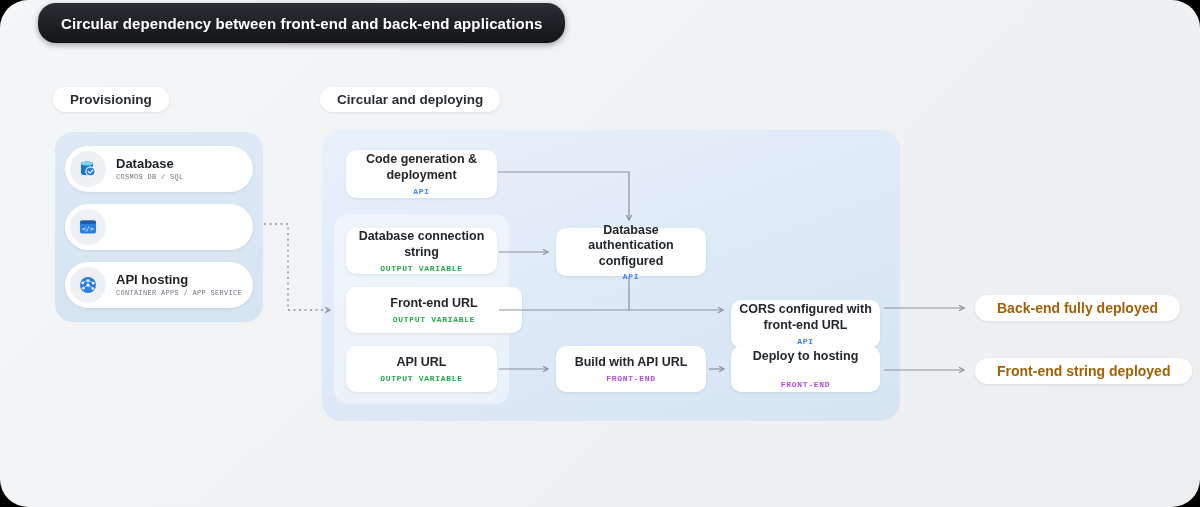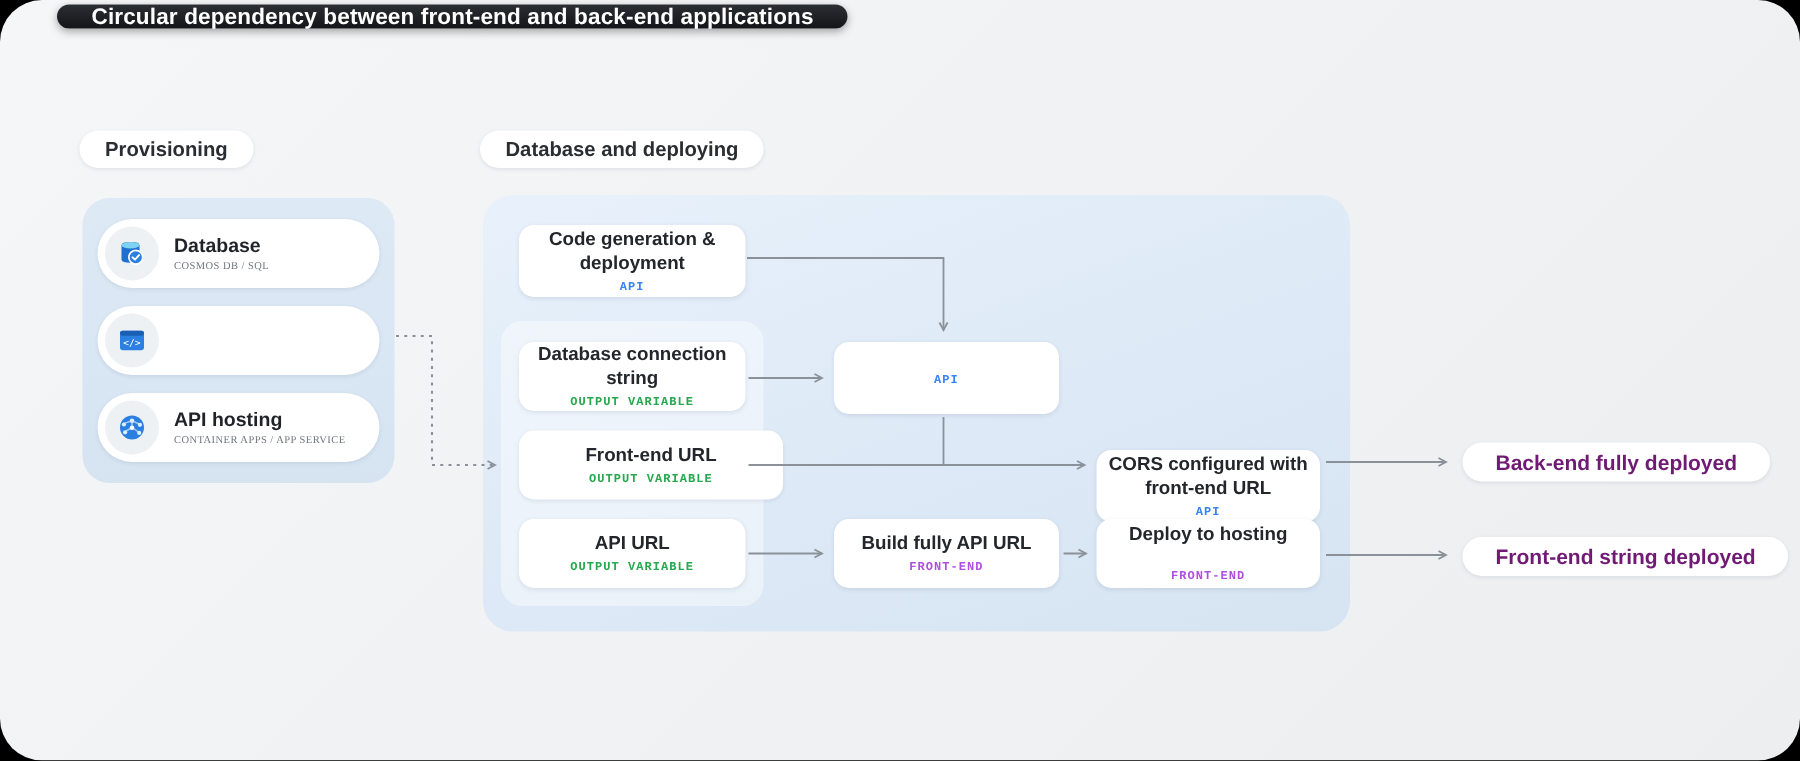--- a/index.html
+++ b/index.html
@@ -1,38 +1,38 @@
 <!DOCTYPE html>
 <html style="--color-tag-api: #3b82f6; --color-tag-output: #27a84e; --color-tag-frontend: #b14fe0; --color-arrow: #8b9199;"><head>
 <meta charset="utf-8">
 <style>
   html,body{margin:0;padding:0;background:#000;}
   body{width:1200px;height:507px;position:relative;font-family:"Liberation Sans",sans-serif;}
   .page{position:absolute;inset:0;width:1200px;height:507px;border-radius:28px;
         background:linear-gradient(135deg,#f5f6f7 0%,#eff1f3 60%,#ecEEf0 100%);overflow:hidden;}
-  .title-pill{position:absolute;left:38px;top:3px;height:16px;display:flex;align-items:center;
+  .title-pill{position:absolute;left:38px;top:3px;height:40px;display:flex;align-items:center;
         padding:0 23px;border-radius:18px;background:linear-gradient(180deg,#2b2e33,#131518);
         color:#fff;font-size:15px;font-weight:600;letter-spacing:.1px;
         box-shadow:0 2px 6px rgba(0,0,0,.35);}
   .section-pill{position:absolute;height:25px;display:flex;align-items:center;padding:0 17px;
         border-radius:13px;background:#fff;color:#2a2d31;font-size:13.5px;font-weight:600;
         box-shadow:0 1px 3px rgba(40,60,90,.10);}
   #prov-pill{left:53px;top:87px;}
   #build-pill{left:320px;top:87px;}
 
   .left-panel{position:absolute;left:55px;top:132px;width:208px;height:190px;border-radius:18px;
         background:linear-gradient(180deg,#dde9f5,#d6e4f2);}
   .prov-card{position:absolute;left:65px;width:188px;height:46px;border-radius:23px;background:#fff;
         display:flex;align-items:center;padding-left:5px;box-sizing:border-box;
         box-shadow:0 1px 3px rgba(40,60,90,.10);}
   .icon-circle{width:36px;height:36px;border-radius:50%;background:#eef1f4;display:flex;
         align-items:center;justify-content:center;flex:0 0 36px;}
   .prov-text{margin-left:10px;display:flex;flex-direction:column;line-height:1.15;}
   .prov-title{font-size:13px;font-weight:700;color:#1f2328;}
-  .prov-sub{font-family:Liberation Serif, serif;font-size:7px;color:#70767e;
+  .prov-sub{font-family:Liberation Mono, monospace;font-size:7px;color:#70767e;
         letter-spacing:.3px;margin-top:2px;white-space:nowrap;}
 
   .right-panel{position:absolute;left:322px;top:130px;width:578px;height:291px;border-radius:20px;
         background:linear-gradient(160deg,#e8f1fb 0%,#dde9f6 55%,#d6e4f2 100%);}
   .inner-panel{position:absolute;left:334px;top:214px;width:175px;height:190px;border-radius:14px;
         background:rgba(255,255,255,.42);}
   .node{position:absolute;border-radius:10px;background:#fff;display:flex;flex-direction:column;
         align-items:center;justify-content:center;text-align:center;
         box-shadow:0 1px 3px rgba(40,60,90,.10);padding:16px 8px;box-sizing:border-box;}
   .node-title{font-size:12.5px;font-weight:600;color:#23272b;line-height:1.25;}
@@ -45,38 +45,38 @@
   #node-codegen{left:346px;top:150px;width:151px;height:48px;}
   #node-dbconn{left:346px;top:228px;width:151px;height:46px;}
   #node-feurl{left:346px;top:287px;width:176px;height:46px;}
   #node-apiurl{left:346px;top:346px;width:151px;height:46px;}
   #node-dbauth{left:556px;top:228px;width:150px;height:48px;}
   #node-cors{left:731px;top:300px;width:149px;height:48px;}
   #node-build{left:556px;top:346px;width:150px;height:46px;}
   #node-deploy{left:731px;top:346px;width:149px;height:46px;gap:13px;}
 
   .outcome-pill{position:absolute;height:26px;display:flex;align-items:center;padding:0 22px;
-        border-radius:14px;background:#fff;color:#701a75;font-size:14px;font-weight:600;
+        border-radius:14px;background:#fff;color:#a16207;font-size:14px;font-weight:600;
         box-shadow:0 1px 3px rgba(40,60,90,.10);}
   #outcome-backend{left:975px;top:295px;}
   #outcome-frontend{left:975px;top:358px;}
 
   svg.arrows{position:absolute;inset:0;pointer-events:none;}
   .arrow{fill:none;stroke:var(--color-arrow,#8b9199);stroke-width:1.2;}
   .arrow-dashed{fill:none;stroke:var(--color-arrow,#8b9199);stroke-width:1.4;stroke-dasharray:2 3.5;}
 </style>
 </head>
 <body>
 
 <div class="page">
 
   <div class="title-pill">Circular dependency between front-end and back-end applications</div>
 
   <div class="section-pill" id="prov-pill">Provisioning</div>
-  <div class="section-pill" id="build-pill">Database and deploying</div>
+  <div class="section-pill" id="build-pill">Circular and deploying</div>
 
   <div class="left-panel"></div>
 
   <div class="prov-card" style="top:146px">
     <span class="icon-circle">
       <svg width="22" height="22" viewBox="0 0 22 22">
         <path d="M4 5.5 Q4 3.4 10 3.4 Q16 3.4 16 5.5 L16 15 Q16 17.2 10 17.2 Q4 17.2 4 15 Z" fill="#1d6fd0"></path>
         <ellipse cx="10" cy="5.5" rx="6" ry="2.1" fill="#7fd2f2"></ellipse>
         <circle cx="13.5" cy="13.5" r="4.6" fill="#2b7fe0" stroke="#fff" stroke-width="1.1"></circle>
         <path d="M11.4 13.6 L13 15.1 L15.7 12.1" fill="none" stroke="#fff" stroke-width="1.3" stroke-linecap="round" stroke-linejoin="round"></path>
@@ -134,30 +134,31 @@
     <span class="node-title">Front-end URL</span>
     <span class="node-tag tag-output">OUTPUT VARIABLE</span>
   </div>
 
   <div class="node" id="node-apiurl">
     <span class="node-title">API URL</span>
     <span class="node-tag tag-output">OUTPUT VARIABLE</span>
   </div>
 
   <div class="node" id="node-dbauth">
+    <span class="node-title">Database authentication configured</span>
     <span class="node-tag tag-api">API</span>
   </div>
 
   <div class="node" id="node-cors">
     <span class="node-title">CORS configured with front-end URL</span>
     <span class="node-tag tag-api">API</span>
   </div>
 
   <div class="node" id="node-build">
-    <span class="node-title">Build fully API URL</span>
+    <span class="node-title">Build with API URL</span>
     <span class="node-tag tag-frontend">FRONT-END</span>
   </div>
 
   <div class="node" id="node-deploy">
     <span class="node-title">Deploy to hosting</span>
     <span class="node-tag tag-frontend">FRONT-END</span>
   </div>
 
   <div class="outcome-pill" id="outcome-backend">Back-end fully deployed</div>
   <div class="outcome-pill" id="outcome-frontend">Front-end string deployed</div>

